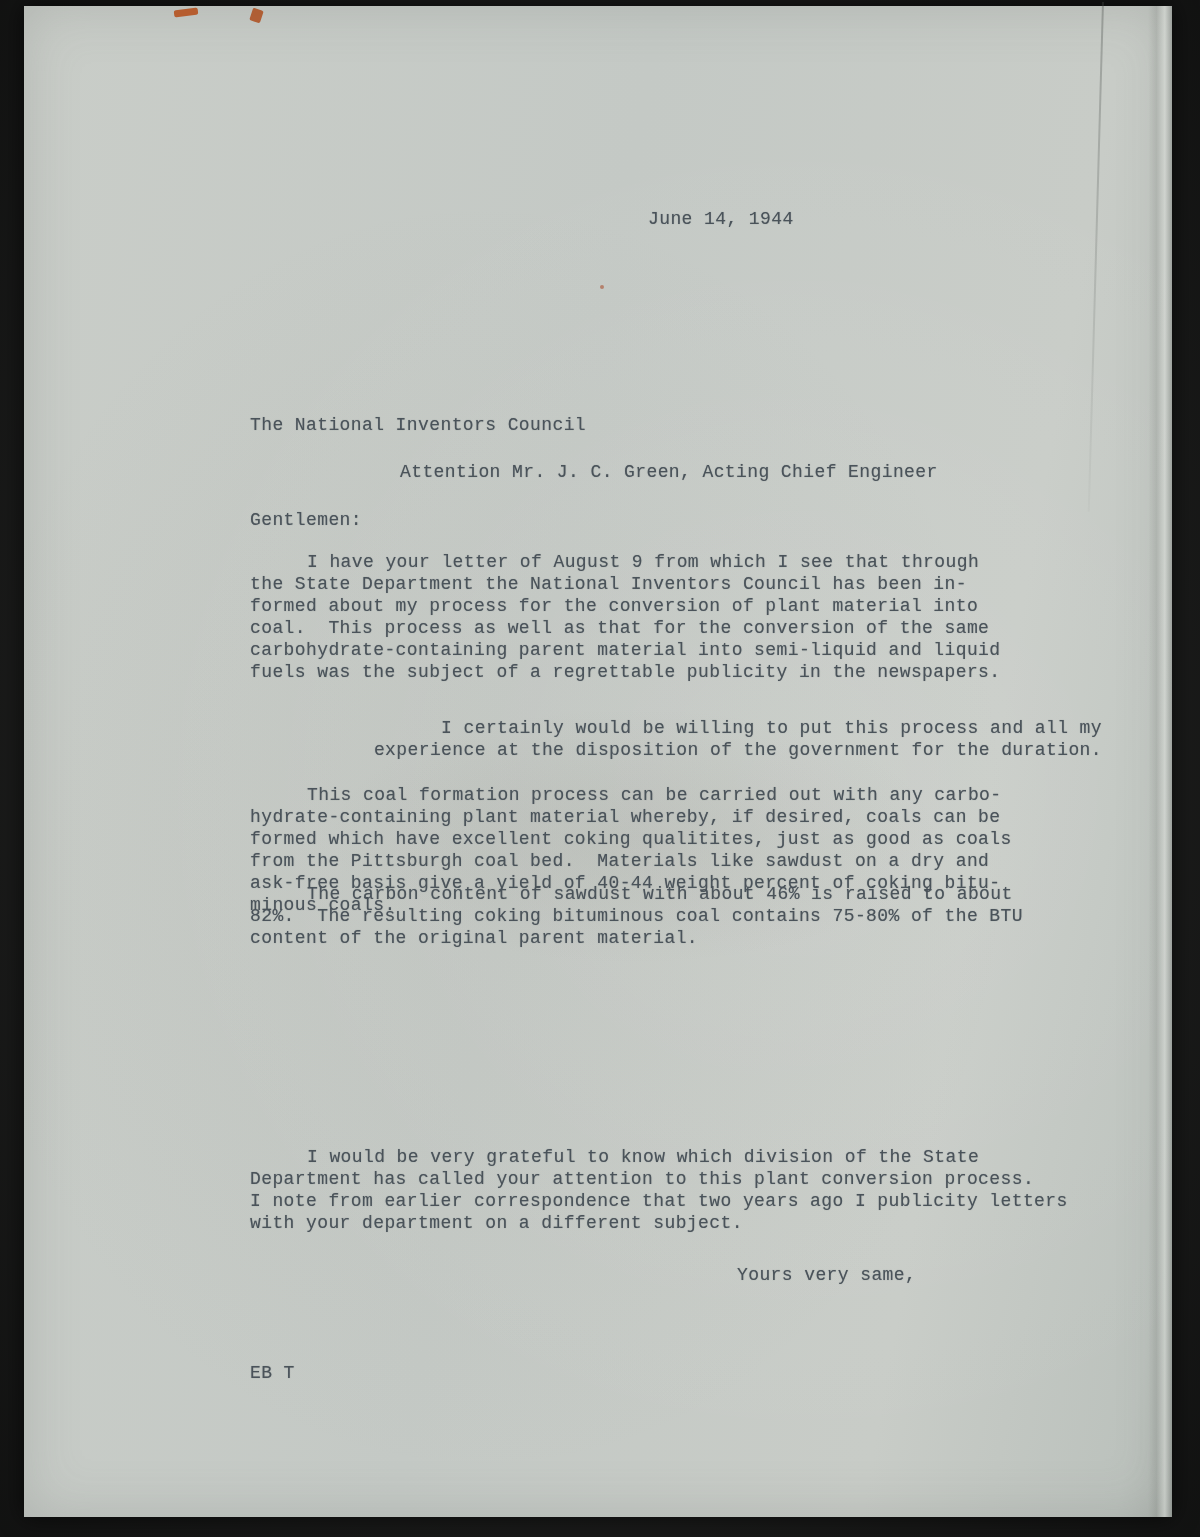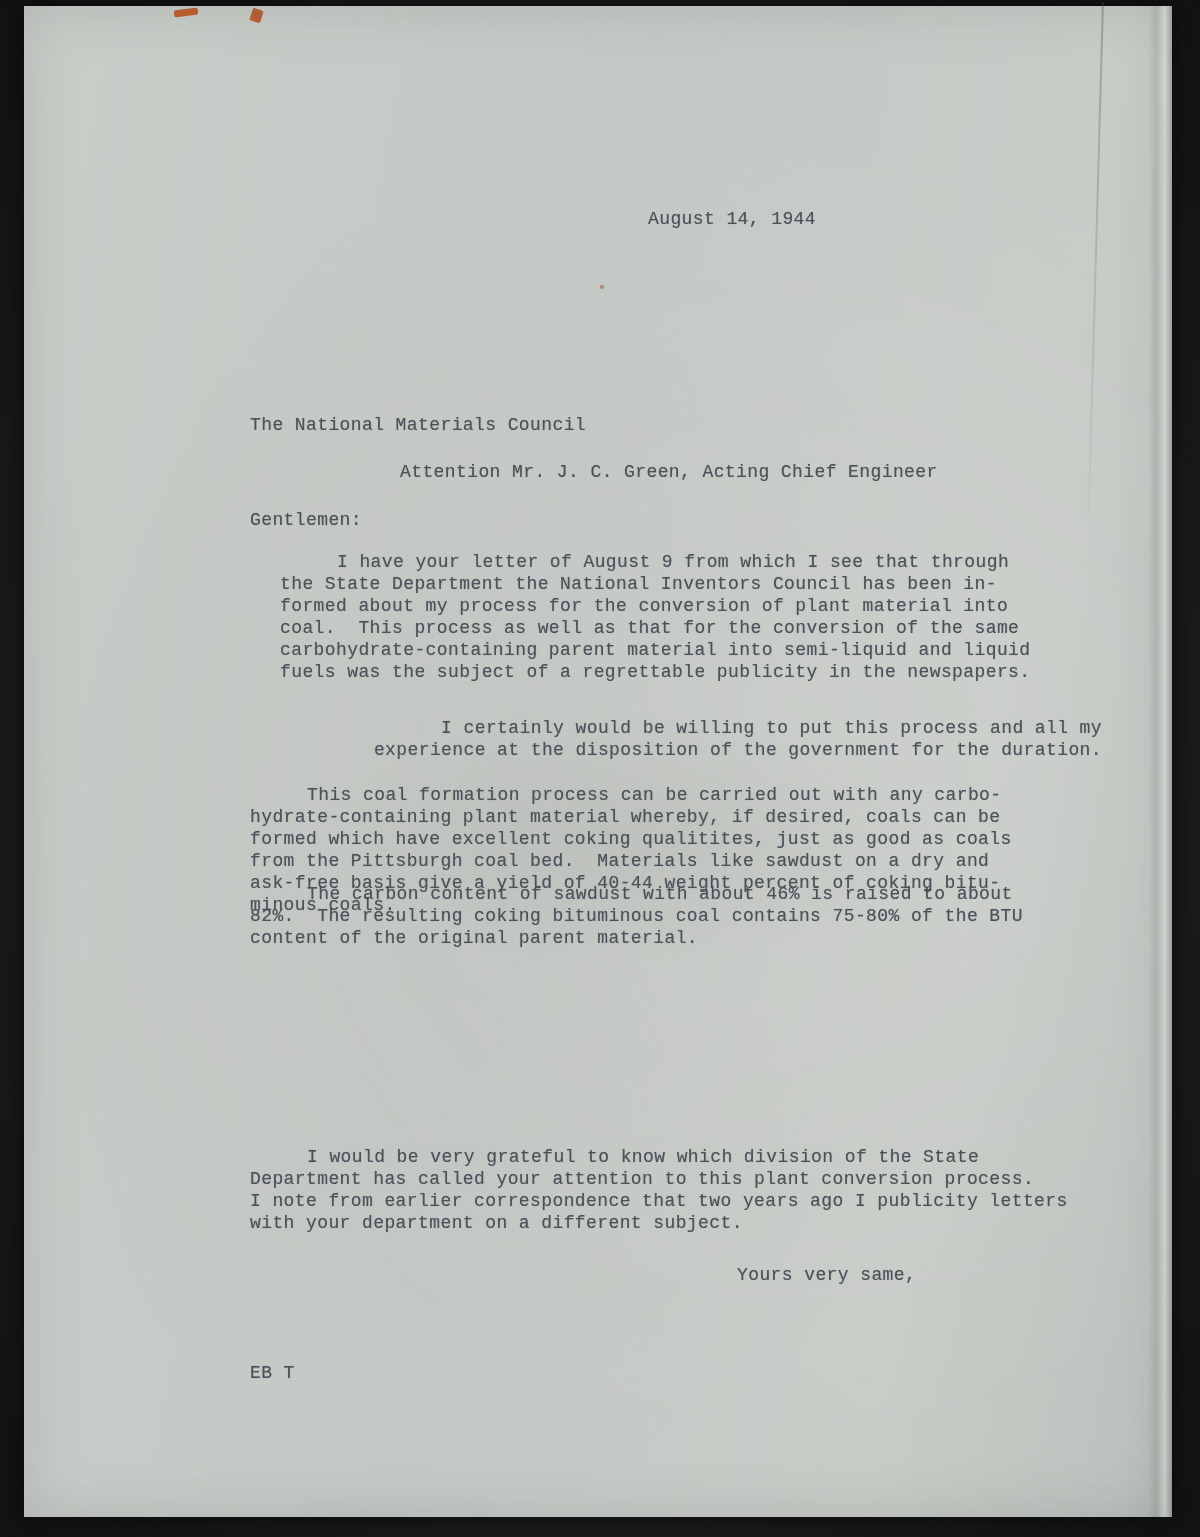--- a/index.html
+++ b/index.html
@@ -123,21 +123,21 @@
     white-space: pre;
     text-align: right;
   }
   .para {
     position: absolute;
     left: 226px;
     width: 852px;
     white-space: pre-wrap;
     text-indent: 57px;
   }
-  .para-1 { top: 545px; margin-left: 30px; }
+  .para-1 { top: 545px; }
   .para-2 { top: 711px; text-align: right; }
   .para-3 { top: 778px; }
   .para-4 { top: 877px; }
   .para-5 { top: 1023px; }
   .para-6 { top: 1140px; }
   .closing {
     position: absolute;
     left: 713px;
     top: 1258px;
     white-space: pre;
@@ -155,24 +155,24 @@
 <div class="scan-bg">
   <div class="paper">
 
     <div class="mark mark-1"></div>
     <div class="mark mark-2"></div>
     <div class="crease"></div>
     <div class="stain"></div>
     <div class="speck"></div>
     <div class="paper-edge"></div>
 
-    <div class="date-line">August 14, 1944</div>
+    <div class="date-line">June 14, 1944</div>
 
     <div class="address">
-      <div>The National Materials Council</div>
+      <div>The National Inventors Council</div>
     </div>
 
     <div class="attention">Attention Mr. J. C. Green, Acting Chief Engineer</div>
 
     <div class="salutation">Gentlemen:</div>
 
     <div class="para para-1">I have your letter of August 9 from which I see that through
 the State Department the National Inventors Council has been in-
 formed about my process for the conversion of plant material into
 coal.  This process as well as that for the conversion of the same

